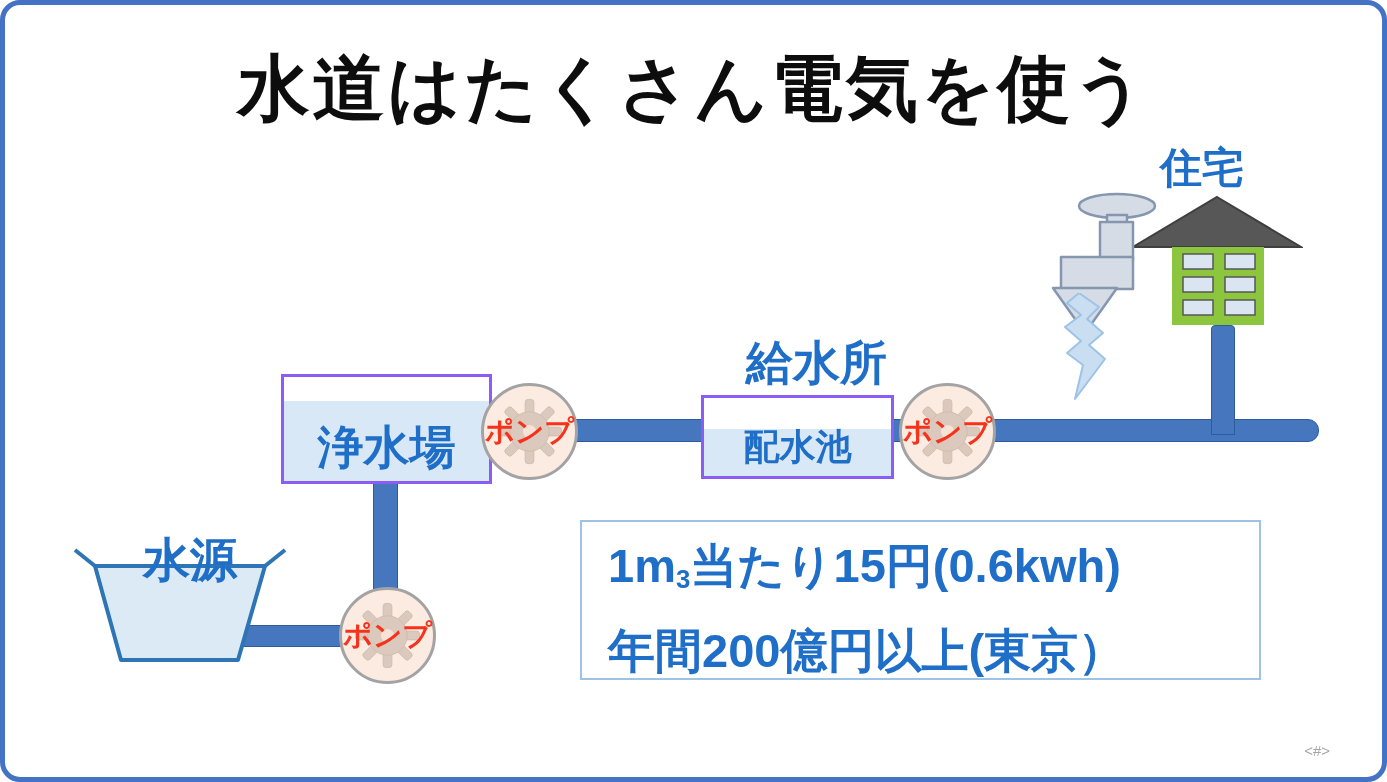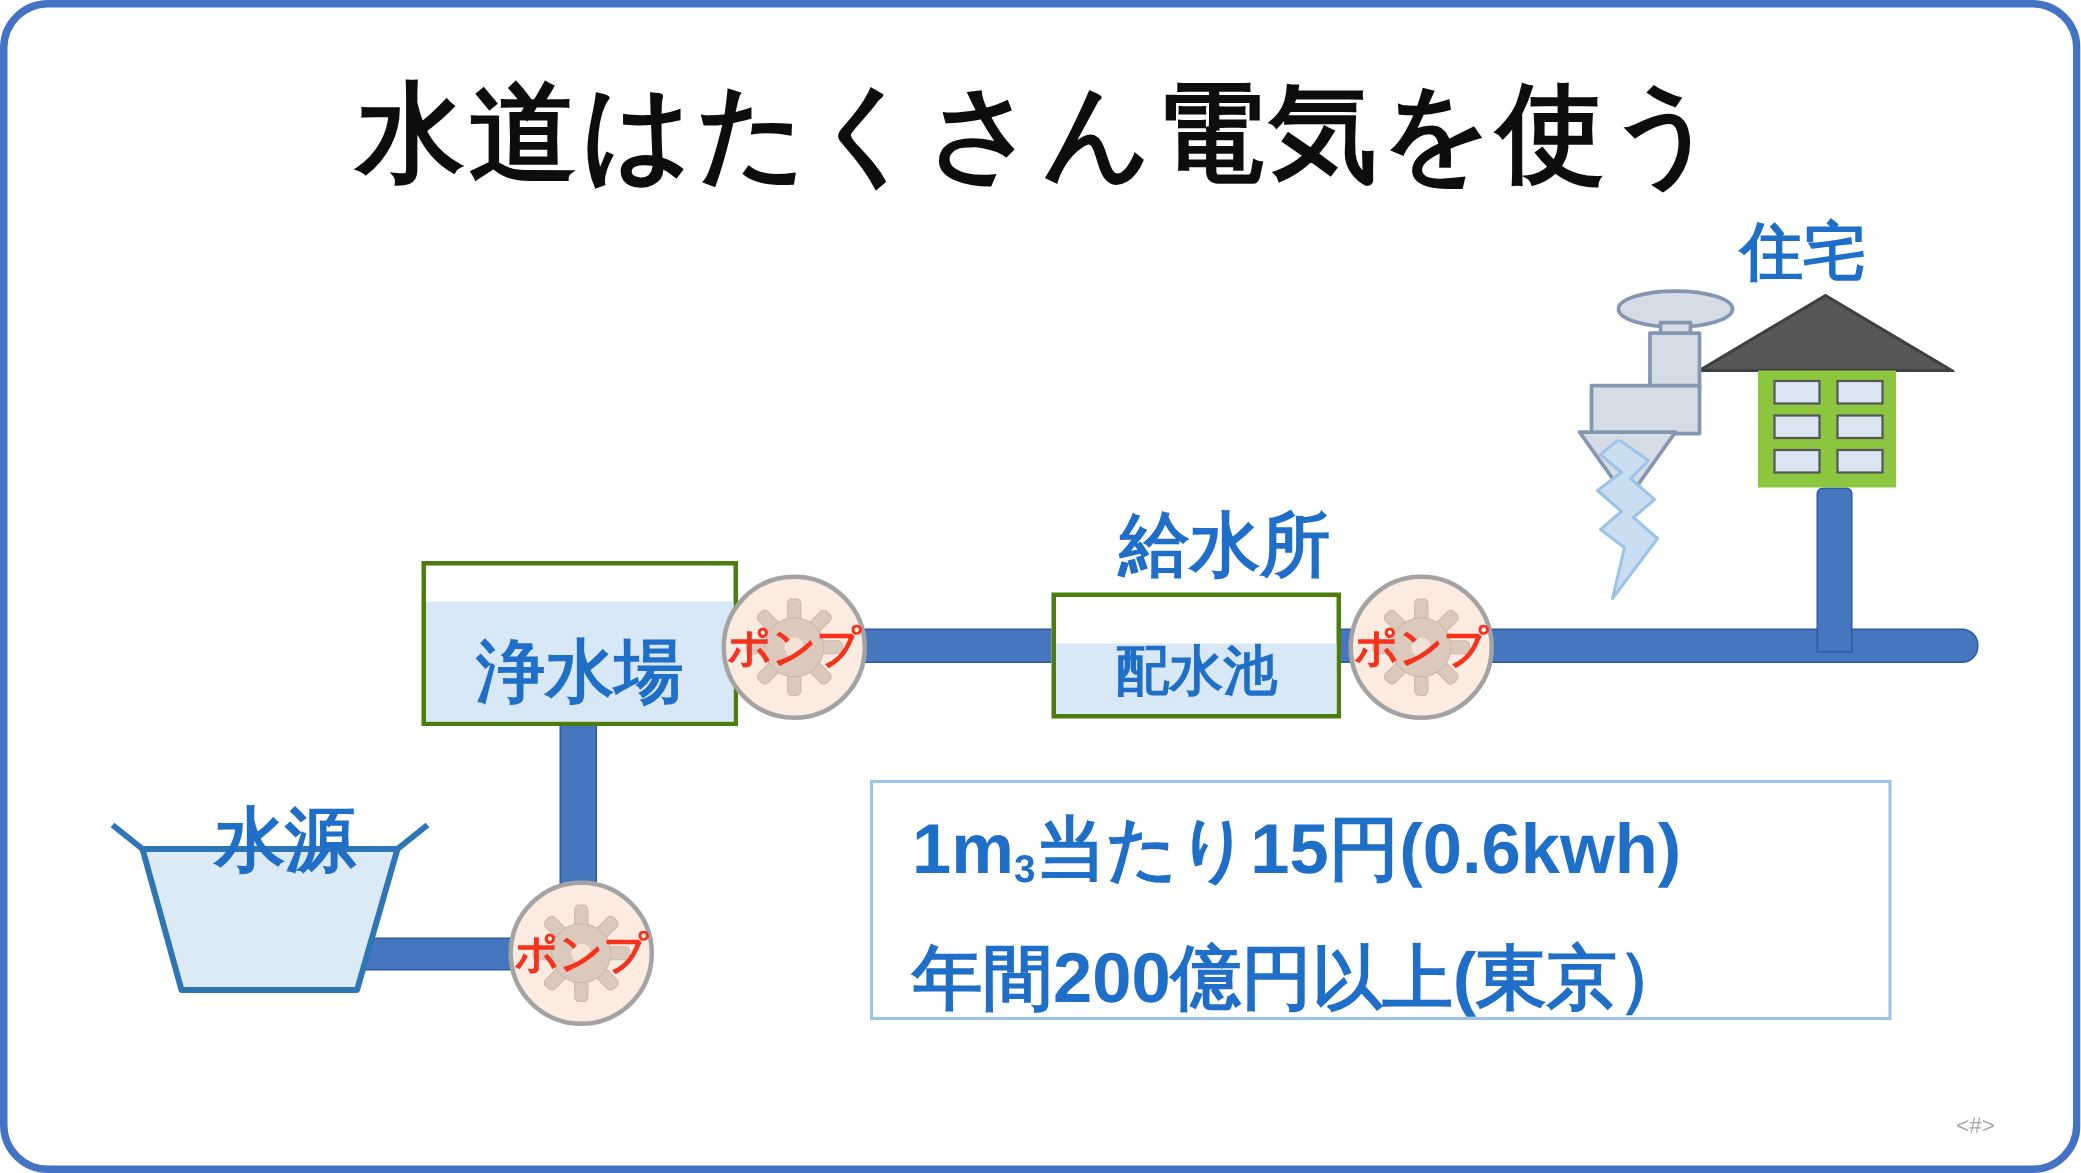--- a/index.html
+++ b/index.html
@@ -5,21 +5,21 @@
   * { margin:0; padding:0; box-sizing:border-box; }
   body {
     background:#ffffff;
     font-family:"Liberation Sans","DejaVu Sans",sans-serif;
   }
   .slide {
     position:relative;
     width:1387px; height:782px;
     background:#ffffff;
     border:5px solid #4472C4;
-    border-radius:32px;
+    border-radius:20px;
     overflow:hidden;
   }
   
   .title {
     position:absolute; top:36px; left:0; right:0;
     text-align:center;
     font-size:72px; font-weight:800; color:#0d0d0d;
     letter-spacing:3px;
     z-index:5;
   }
@@ -40,21 +40,21 @@
     z-index:1;
   }
   .pipe-main   { left:540px;  top:414px; width:774px; height:23px; border-radius:0 11px 11px 0; }
   .pipe-house  { left:1206px; top:320px; width:24px;  height:110px; border-radius:4px 4px 0 0; }
   .pipe-plant  { left:368px;  top:474px; width:25px;  height:116px; border-radius:0 0 4px 4px; }
   .pipe-source { left:226px;  top:620px; width:118px; height:22px; border-radius:4px 0 0 4px; }
   
   .tank {
     position:absolute;
     background:#ffffff;
-    border:3px solid #4d7c0f;
+    border:3px solid #8b5cf6;
     z-index:2;
   }
   .tank-water {
     position:absolute; left:0; right:0; bottom:0;
     background:#D9E8F6;
   }
   .tank-label {
     position:absolute; left:0; right:0;
     text-align:center;
     color:#1F6EC8; font-weight:700;

